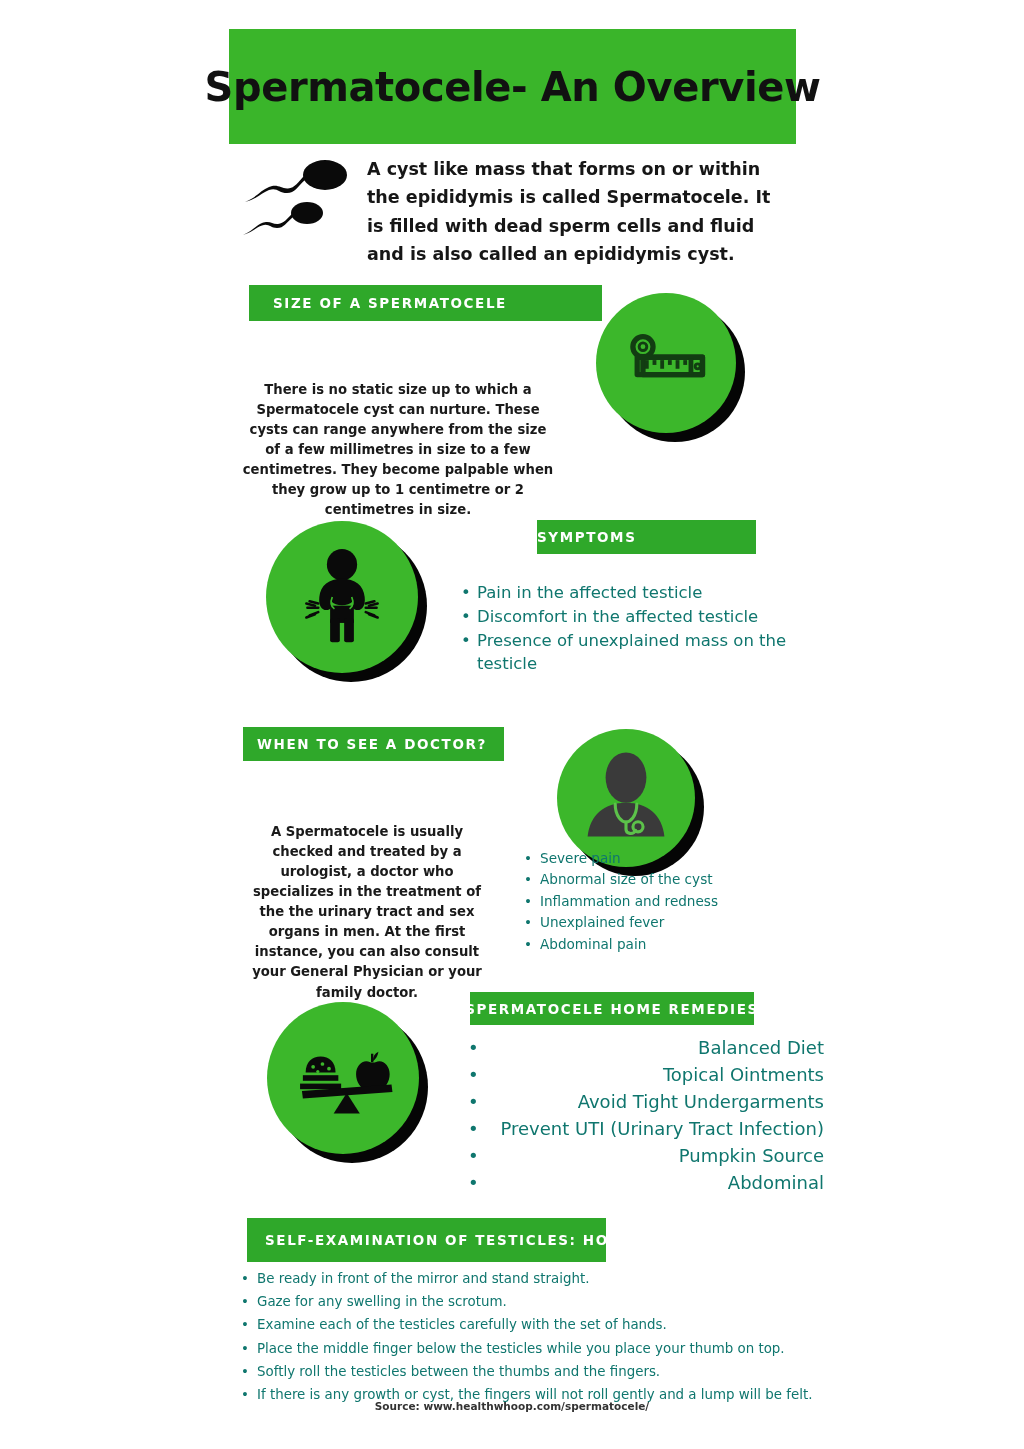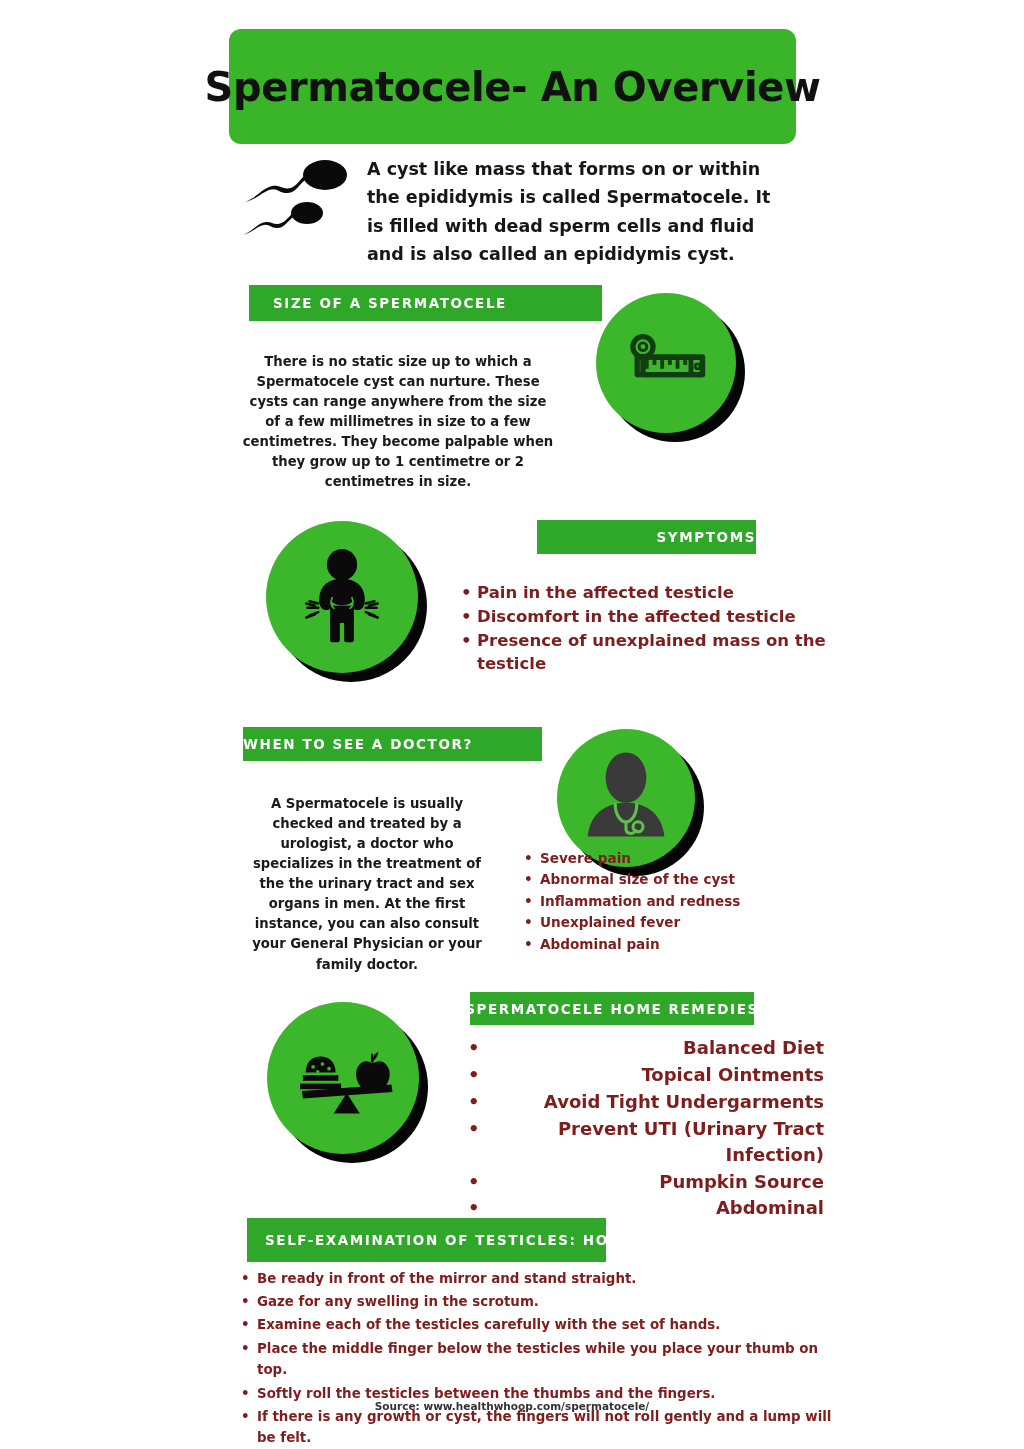--- a/index.html
+++ b/index.html
@@ -25,21 +25,20 @@
   .title-banner {
     position: absolute;
     left: 229px;
     top: 29px;
     width: 567px;
     height: 115px;
     background: #3ab52a;
     display: flex;
     align-items: center;
     justify-content: center;
-    border-radius: 12px;
   }
   .title-text {
     font-family: "DejaVu Sans", sans-serif;
     font-size: 40px;
     font-weight: 700;
     color: #111111;
     letter-spacing: -0.4px;
     white-space: nowrap;
   }
 
@@ -96,33 +95,34 @@
   .icon-circle svg { display: block; }
 
   
   .para-center {
     position: absolute;
     text-align: center;
     font-size: 13.2px;
     line-height: 1.52;
     font-weight: 700;
     color: #1a1a1a;
+    margin-top: 28px;
   }
 
   
   ul.blist {
     position: absolute;
     margin: 0;
     padding: 0 0 0 22px;
     list-style: none;
   }
   ul.blist li {
     position: relative;
-    font-weight: 700;
-    color: #7f1d1d;
+    font-weight: 400;
+    color: #0f766e;
   }
   ul.blist li::before {
     content: "\2022";
     position: absolute;
     left: -16px;
     top: 0;
   }
 
   .list-symptoms li {
     font-size: 16.5px;
@@ -222,31 +222,31 @@
         <path d="M72 56 L80 54 M72 60 L82 60 M72 64 L80 67"></path>
         <path d="M75 58 L83 56 M75 66 L83 69"></path>
       </g>
       <g stroke="#3cb72b" stroke-width="1.6" fill="none">
         <path d="M41 50 C39 55 40 59 43 61"></path>
         <path d="M59 50 C61 55 60 59 57 61"></path>
       </g>
     </svg>
   </div>
 
-  <div class="chip" style="left:537px; top:520px; width:219px; height:34px; justify-content:flex-end;">
+  <div class="chip" style="left:537px; top:520px; width:219px; height:34px; justify-content:flex-start;">
     <span class="chip-label">SYMPTOMS</span>
   </div>
 
   <ul class="blist list-symptoms" style="left:455px; top:581px; width:350px;">
     <li>Pain in the affected testicle</li>
     <li>Discomfort in the affected testicle</li>
     <li>Presence of unexplained mass on the testicle</li>
   </ul>
 
-  <div class="chip" style="left:243px; top:727px; width:299px; height:34px; padding-left:0;">
+  <div class="chip" style="left:243px; top:727px; width:261px; height:34px; padding-left:14px;">
     <span class="chip-label">WHEN TO SEE A DOCTOR?</span>
   </div>
 
   <div class="para-center" style="left:240px; top:794px; width:254px;">A Spermatocele is usually checked and treated by a urologist, a doctor who specializes in the treatment of the the urinary tract and sex organs in men. At the first instance, you can also consult your General Physician or your family doctor.</div>
 
   <div class="icon-circle" style="left:557px; top:729px; width:138px; height:138px;">
     <svg viewBox="0 0 100 100" width="120" height="120" aria-hidden="true">
       <g fill="#3a3a3a">
         <ellipse cx="50" cy="33" rx="17" ry="21"></ellipse>
         <path d="M50 54 C68 54 80 64 82 82 L18 82 C20 64 32 54 50 54 Z"></path>

